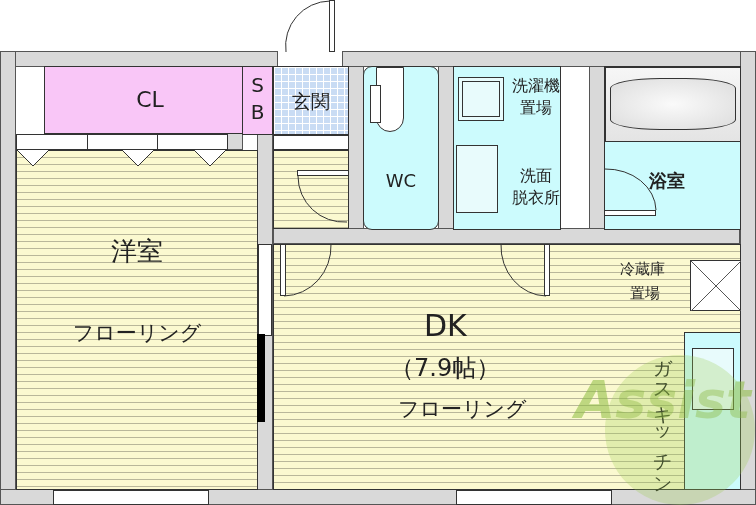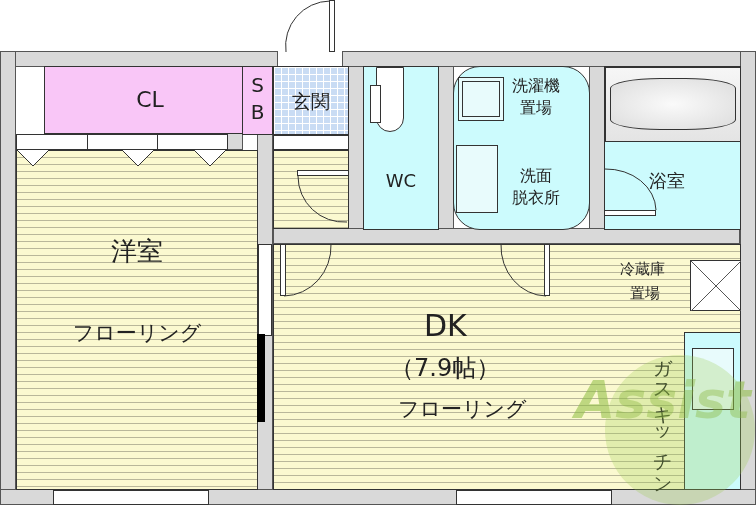--- a/index.html
+++ b/index.html
@@ -48,46 +48,46 @@
   <div class="lbl" style="left:0;right:0;top:24px;font-size:19px;font-family:Liberation Serif, serif;">玄関</div>
 </div>
 <div class="abs" style="left:273px;top:135px;width:76px;height:15px;background:#fff;border:1px solid #333;"></div>
 <div class="abs floor" style="left:273px;top:150px;width:76px;height:79px;"></div>
 
 <div class="abs doorleaf" style="left:329px;top:0;width:6px;height:52px;"></div>
 <svg style="left:285px;top:0;" width="50" height="60">
     <path d="M45 1 A45 45 0 0 0 1 52" fill="none" stroke="#333" stroke-width="1"></path>
   </svg>
 
-<div class="abs wet" style="left:363px;top:66px;width:76px;height:164px;">
+<div class="abs wet" style="left:363px;top:66px;width:76px;height:164px;border-radius:9px;">
   <div class="abs" style="left:12px;top:0;width:28px;height:65px;background:#fff;border:1px solid #333;border-radius:0 0 14px 14px;"></div>
   <div class="abs" style="left:6px;top:18px;width:11px;height:38px;background:#fff;border:1px solid #333;"></div>
   <div class="lbl" style="left:0;right:0;top:104px;font-size:18px;">WC</div>
 </div>
 <div class="abs doorleaf" style="left:297px;top:170px;width:52px;height:6px;"></div>
 <svg style="left:297px;top:170px;" width="56" height="56">
     <path d="M1 6 A46 46 0 0 0 50 52" fill="none" stroke="#333"></path>
   </svg>
 
-<div class="abs wet" style="left:453px;top:66px;width:137px;height:164px;border-radius:27px;">
+<div class="abs wet" style="left:453px;top:66px;width:108px;height:164px;">
   <div class="abs" style="left:4px;top:10px;width:46px;height:44px;border:1px solid #333;background:#e8fbfc;">
     <div class="abs" style="left:3px;top:3px;width:38px;height:36px;border:1px solid #333;"></div>
   </div>
   <div class="lbl" style="left:58px;top:10px;font-size:16px;">洗濯機</div>
   <div class="lbl" style="left:66px;top:32px;font-size:16px;">置場</div>
   <div class="abs" style="left:2px;top:78px;width:42px;height:68px;border:1px solid #333;background:#e8fbfc;"></div>
   <div class="lbl" style="left:66px;top:100px;font-size:16px;">洗面</div>
   <div class="lbl" style="left:58px;top:122px;font-size:16px;">脱衣所</div>
 </div>
 
 <div class="abs wet" style="left:604px;top:66px;width:137px;height:164px;">
   <div class="abs" style="left:0;top:0;width:136px;height:75px;background:linear-gradient(#f6f6f6,#e4e4e4);border:1px solid #333;">
     <div class="abs" style="left:4px;top:10px;width:126px;height:52px;border:1px solid #333;border-radius:40% 40% 40% 40%/20%;background:radial-gradient(#fafafa,#dcdcdc);"></div>
   </div>
-  <div class="lbl" style="left:44px;top:104px;font-size:18px;">浴室</div>
+  <div class="lbl" style="left:44px;top:104px;font-size:18px;font-weight:bold;">浴室</div>
 </div>
 <div class="abs doorleaf" style="left:604px;top:210px;width:52px;height:6px;"></div>
 <svg style="left:604px;top:168px;" width="56" height="48">
     <path d="M1 1 A50 42 0 0 1 52 42" fill="none" stroke="#333"></path>
   </svg>
 
 <div class="abs floor" style="left:16px;top:150px;width:242px;height:340px;">
   <div class="lbl" style="left:0;right:0;top:86px;font-size:26px;">洋室</div>
   <div class="lbl" style="left:0;right:0;top:170px;font-size:21px;">フローリング</div>
 </div>

